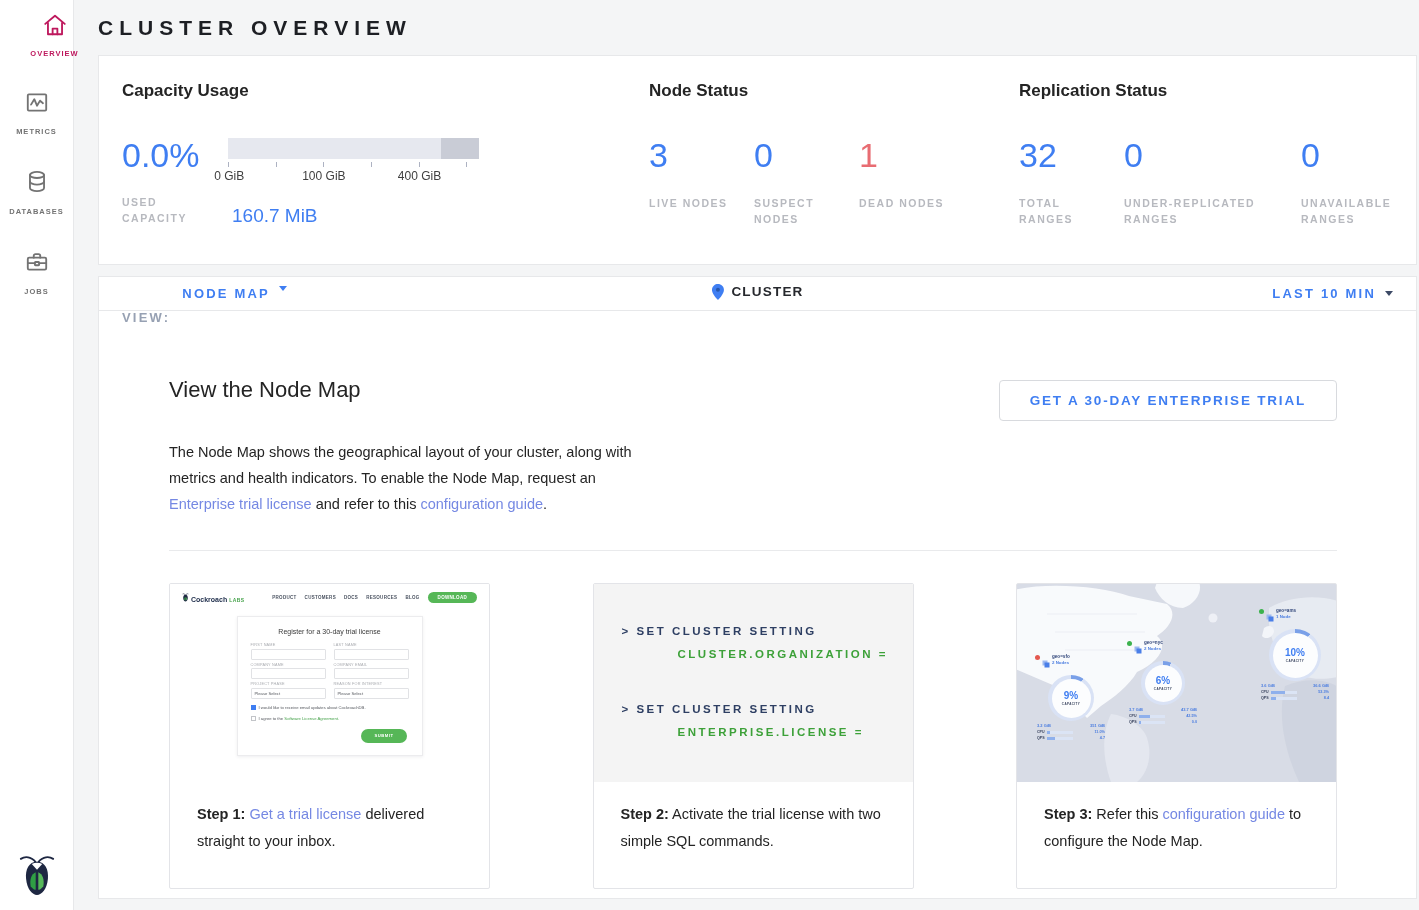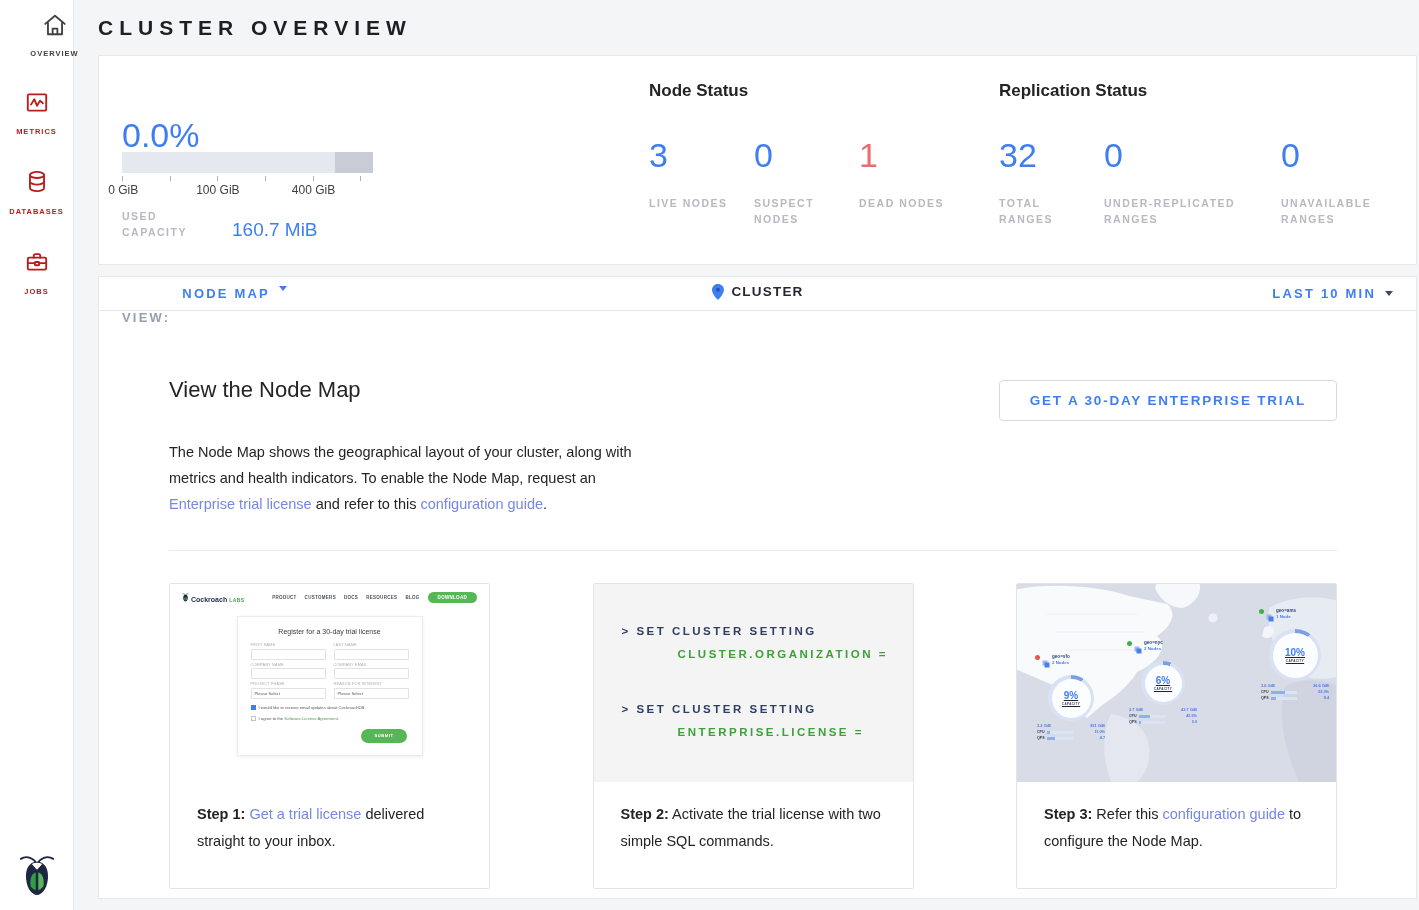--- a/index.html
+++ b/index.html
@@ -3,43 +3,43 @@
 <meta charset="utf-8">
 <style>
   * { margin:0; padding:0; box-sizing:border-box; }
   html,body { width:1419px; height:910px; }
   body { font-family:"Liberation Sans", sans-serif; background:#f4f5f6; color:#242424; overflow:hidden; }
   .app { position:relative; width:1419px; height:910px; }
 
   
   .sidebar { position:absolute; left:0; top:0; width:74px; height:910px; background:#fff; border-right:1px solid #e7e8ea; z-index:5; }
   .side-items { padding-top:13px; display:flex; flex-direction:column; align-items:center; }
-  .side-item { display:flex; flex-direction:column; align-items:center; margin-bottom:33px; cursor:pointer; color:#b91c1c; width:74px; }
-  .side-item.active { color:#404040;padding-left:36px; }
+  .side-item { display:flex; flex-direction:column; align-items:center; margin-bottom:33px; cursor:pointer; color:#737373; width:74px; }
+  .side-item.active { color:#be185d;padding-left:36px; }
   .side-item svg { stroke:currentColor; fill:none; stroke-width:1.7; stroke-linejoin:round; stroke-linecap:round; }
   .side-label { margin-top:8px; font-size:7.5px; font-weight:700; letter-spacing:1px; }
   .side-logo { position:absolute; bottom:13px; left:0; width:74px; display:flex; justify-content:center; }
 
   
   .content { position:absolute; left:74px; top:0; width:1345px; height:910px; padding:0 2px 0 24px; }
   .page-title { height:55px; display:flex; align-items:center; font-size:21px; font-weight:700; letter-spacing:6px; color:#1d1f24; }
 
   .panel { background:#fff; border:1px solid #e7e8ea; }
 
   
   .summary { height:210px; display:flex; padding:25px 0 0 23px; }
   .sum-title { font-size:17px; font-weight:600; color:#242424; }
   .sec-cap { width:527px; }
   .sec-nodes { width:350px; }
-  .sec-repl { flex:1; }
+  .sec-repl { flex:1;margin-left:20px; }
   .bignum { font-size:34px; color:#3f7ef2; line-height:34px; }
   .bignum.red { color:#e86c72; }
   .statlabel { margin-top:23px; font-size:10.5px; letter-spacing:1.5px; color:#b7b9bf; line-height:16px; font-weight:600; }
 
-  .cap-row { display:flex; margin-top:37px;flex-direction:column; }
+  .cap-row { display:flex; margin-top:37px; }
   .cap-percent { width:106px; }
   .bar-block { width:251px; }
   .bar { height:21px; display:flex; }
   .bar-light { width:84.8%; background:#e6e8ef; }
   .bar-dark { flex:1; background:#c9ccd6; }
   .ticks { position:relative; height:7px; margin-top:3px; }
   .tick { position:absolute; top:0; width:1px; height:5px; background:#adb2c2; }
   .tick-labels { position:relative; height:15px; font-size:12px; color:#404040; }
   .tick-label { position:absolute; transform:translateX(-50%); white-space:nowrap; }
   .cap-stats { display:flex; margin-top:10px; }
@@ -110,21 +110,21 @@
   .map-preview { height:198px; position:relative; background:#d8dce6; }
   .map-preview svg.land { position:absolute; inset:0; }
   .loc { position:absolute; width:72px; }
   .loc-head { display:flex; align-items:flex-start; gap:2px; }
   .loc-dot { width:5px; height:5px; border-radius:50%; margin-top:1px; flex:none; }
   .loc-dot.red { background:#e4584f; }
   .loc-dot.green { background:#3cb24d; }
   .loc-name { font-size:4.6px; font-weight:700; color:#34497c; line-height:6px; }
   .loc-nodes { font-size:4.4px; font-weight:700; color:#4b7de0; line-height:6px; }
   .gauge { margin:3px auto 0; border-radius:50%; display:flex; align-items:center; justify-content:center; }
-  .gauge-inner { width:calc(100% - 7px); height:calc(100% - 7px); background:#fcfdfe; border-radius:50%; display:flex; flex-direction:column; align-items:center; justify-content:center;text-decoration:underline; }
+  .gauge-inner { width:calc(100% - 7px); height:calc(100% - 7px); background:#fcfdfe; border-radius:50%; display:flex; flex-direction:column; align-items:center; justify-content:center; }
   .gauge-pct { font-size:10px; font-weight:700; color:#3f7ef2; line-height:10px; }
   .gauge-cap { font-size:3px; letter-spacing:.4px; color:#39435e; font-weight:700; margin-top:1px; }
   .loc-range { display:flex; justify-content:space-between; font-size:4px; color:#4b7de0; font-weight:700; margin-top:2px; padding:0 2px; }
   .loc-metric { display:flex; align-items:center; gap:2px; margin-top:2px; padding:0 2px; }
   .loc-mlabel { font-size:3.6px; font-weight:700; color:#39435e; width:8px; }
   .mbar { width:26px; height:3px; background:#dbe4f5; position:relative; flex:none; }
   .mbar i { position:absolute; left:0; top:0; bottom:0; background:#8fb0ec; }
   .loc-mval { font-size:3.8px; font-weight:700; color:#4b7de0; margin-left:auto; }
 </style>
 </head>
@@ -187,20 +187,21 @@
     </div>
   </nav>
 
   <div class="content">
 
     <div class="page-title">CLUSTER OVERVIEW</div>
 
     <section class="panel summary">
 
       <div class="sec-cap">
+        <div class="sum-title">Capacity Usage</div>
         <div class="cap-row">
           <div class="cap-percent bignum">0.0%</div>
           <div class="bar-block">
             <div class="bar">
               <div class="bar-light"></div>
               <div class="bar-dark"></div>
             </div>
             <div class="ticks">
               <span class="tick" style="left:0%"></span>
                 <span class="tick" style="left:19%"></span>

